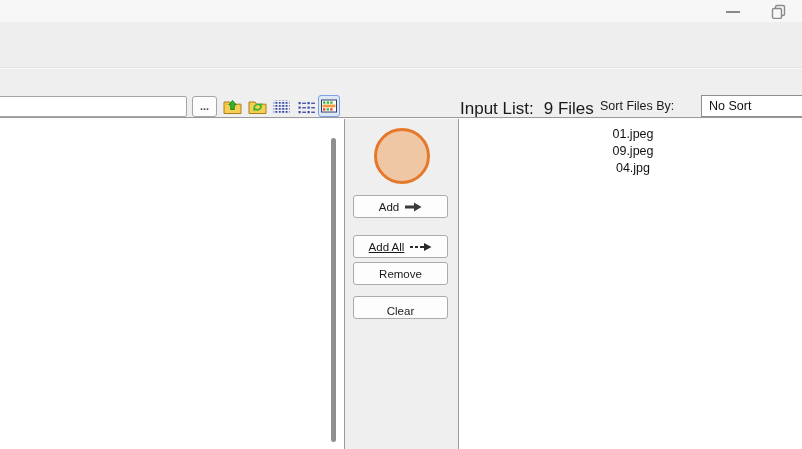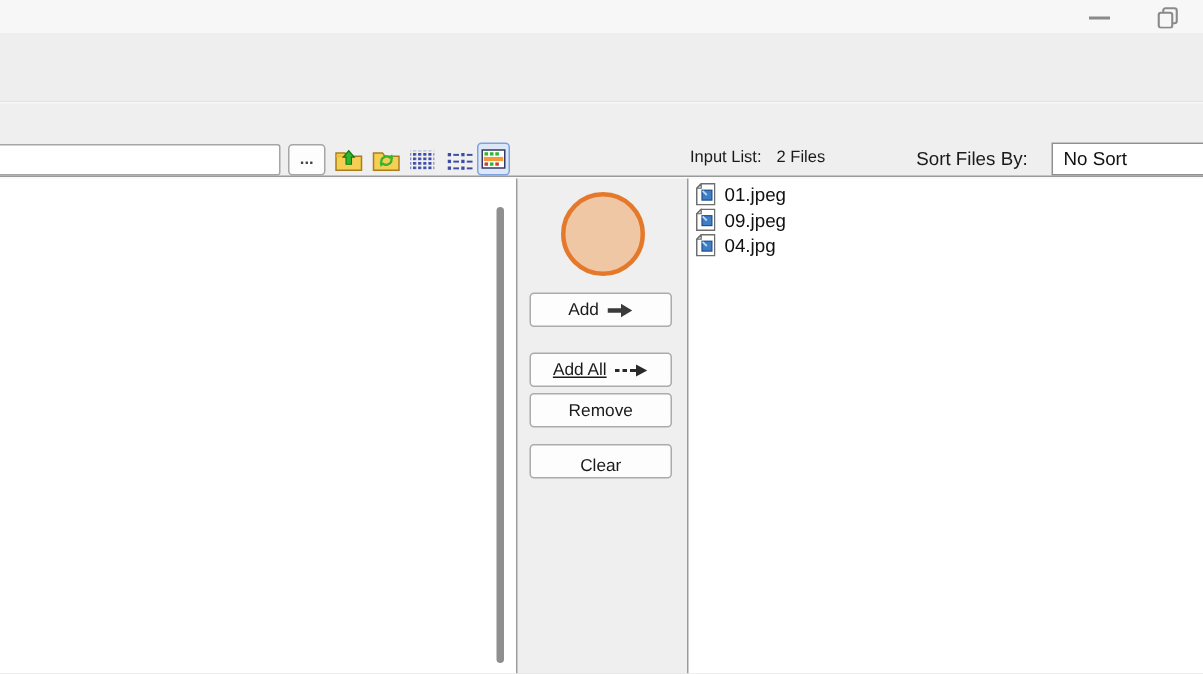--- a/index.html
+++ b/index.html
@@ -36,43 +36,43 @@
     font:bold 11px "Liberation Sans", sans-serif; color:#444;
     display:flex; align-items:flex-end; justify-content:center; padding:0 0 4px 0; box-sizing:border-box; cursor:default;
   }
   .tool-icon { position:absolute; top:97px; width:20px; height:19px; display:flex; align-items:center; justify-content:center; cursor:default; }
   .tool-icon.selected {
     top:95px; height:22px; width:22px;
     background:#dce8f8; border:1px solid #7da2e0; border-radius:3px; box-sizing:border-box;
   }
 
   
-  .inputlist-header { position:absolute; left:460px; top:99px; font-size:11px; color:#1a1a1a; display:flex; gap:10px; }
-  .sort-label { position:absolute; left:600px; top:99px; width:96px; text-align:center; font-size:12.5px; color:#1a1a1a; }
+  .inputlist-header { position:absolute; left:460px; top:99px; font-size:17px; color:#1a1a1a; display:flex; gap:10px; }
+  .sort-label { position:absolute; left:600px; top:99px; width:96px; text-align:left; font-size:12.5px; color:#1a1a1a; }
   .sort-combo {
     position:absolute; left:701px; top:95px; width:110px; height:22px;
     background:#fff; border:1px solid #8f8f8f; box-sizing:border-box;
     font-size:12.5px; line-height:20px; padding-left:7px; color:#111; cursor:default;
   }
 
   
   .left-panel {
     position:absolute; left:-2px; top:119px; width:347px; height:335px;
     background:#fff; border-right:1px solid #9b9b9b; box-sizing:border-box;
   }
   .left-scroll-thumb {
     position:absolute; left:331px; top:138px; width:5px; height:304px;
     background:#8f8f8f; border-radius:2.5px;
   }
   .file-panel {
     position:absolute; left:458px; top:119px; width:348px; height:335px;
     background:#fff; border-left:1px solid #9b9b9b; box-sizing:border-box;
   }
   .file-list { position:absolute; left:4px; top:2px; right:4px; }
-  .file-row { display:flex; align-items:center; height:17px; gap:6px; padding-left:1px; }
+  .file-row { display:flex; align-items:center; height:17px; gap:6px; padding-left:1px;flex-direction:column; }
   .file-row .fname { font-size:12.5px; color:#111; white-space:nowrap; }
 
   
   .action-btn {
     position:absolute; left:353px; width:95px; height:23px;
     background:#fdfdfd; border:1px solid #ababab; border-radius:3px;
     display:flex; align-items:center; justify-content:center; gap:6px;
     font:11.5px "Liberation Sans", sans-serif; color:#1a1a1a; cursor:default; box-sizing:border-box;margin-top:48px;
   }
   #btn-add    { top:147px; }
@@ -167,21 +167,21 @@
       <rect x="10.2" y="4.5" width="2.4" height="2.2" fill="#2fb52f"></rect>
       <rect x="2.5" y="7.6" width="13" height="2.8" fill="#f29a3a"></rect>
       <rect x="3" y="11.3" width="2.4" height="2.2" fill="#d43a3a"></rect>
       <rect x="6.6" y="11.3" width="2.4" height="2.2" fill="#2fb52f"></rect>
       <rect x="10.2" y="11.3" width="2.4" height="2.2" fill="#d43a3a"></rect>
     </svg>
   </div>
 
   <div class="inputlist-header">
     <span>Input List:</span>
-    <span>2 Files</span>
+    <span>9 Files</span>
   </div>
   <div class="sort-label">Sort Files By:</div>
   <div class="sort-combo">No Sort</div>
 
   <div class="frame-line"></div>
   <div class="frame-highlight"></div>
 
   <div class="left-panel"></div>
   <div class="left-scroll-thumb"></div>
 

